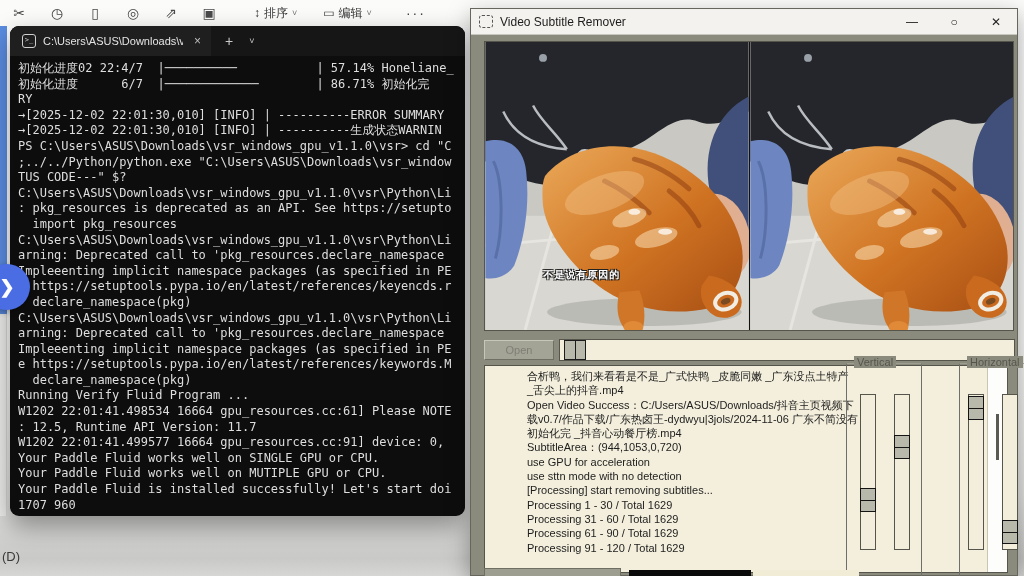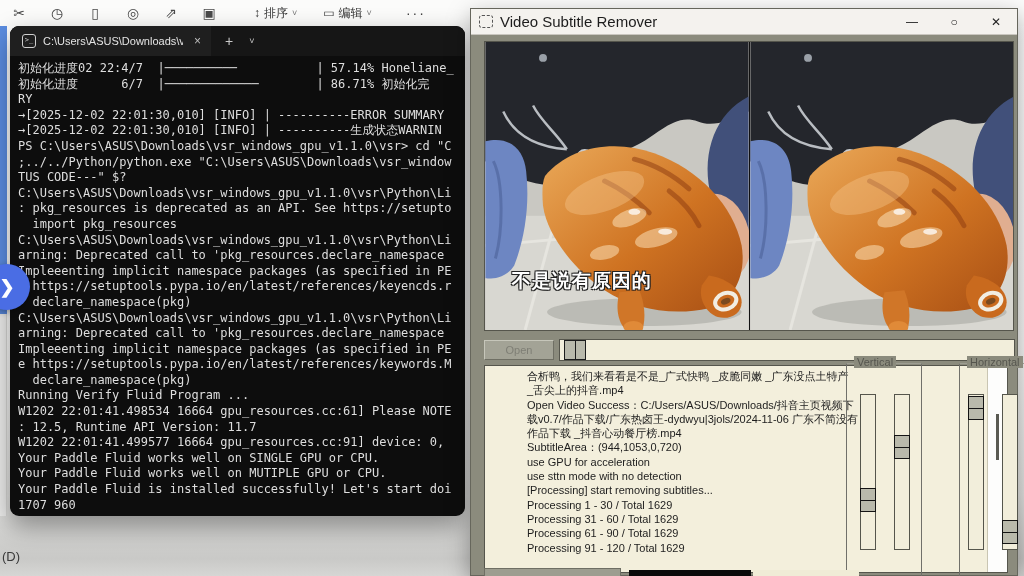--- a/index.html
+++ b/index.html
@@ -40,31 +40,31 @@
   .term-dd { color:#c9c9c9; font-size:9px; margin-left:16px; cursor:pointer; }
   .term-body { padding:5px 8px 0 8px; font-family:"DejaVu Sans Mono",monospace; font-size:12px;
     line-height:15.6px; color:#dedede; white-space:pre; overflow:hidden; height:458px; }
 
   
   .vsr { position:absolute; left:470px; top:8px; width:548px; height:568px; background:#8b8b7d;
     border:1px solid #66665c; box-shadow:0 8px 22px rgba(0,0,0,.35); z-index:20; }
   .vsr-titlebar { height:26px; background:#f4f2ee; border-bottom:1px solid #c9c6bf;
     display:flex; align-items:center; padding-left:8px; }
   .vsr-appicon { width:14px; height:13px; border:1.3px dashed #555; border-radius:3px; margin-right:7px; }
-  .vsr-title { font-size:15px; color:#1c1c1c; }
+  .vsr-title { font-size:12px; color:#1c1c1c; }
   .vsr-controls { margin-left:auto; display:flex; }
   .vsr-ctl { width:42px; height:26px; display:flex; align-items:center; justify-content:center;
     font-size:12px; color:#222; cursor:pointer; }
 
   .video-wrap { position:absolute; left:13px; top:32px; width:530px; height:290px; background:#111;
     display:flex; gap:1px; border:1px solid #55554c; }
   .frame { position:relative; width:264px; height:288px; overflow:hidden; background:#c9c8c2; }
   .frame svg { display:block; width:264px; height:288px; }
   .sub-overlay { position:absolute; left:0; right:70px; top:226px; text-align:center;
-    font-size:19px; font-weight:bold; color:#fff; letter-spacing:1px;
+    font-size:10px; font-weight:bold; color:#fff; letter-spacing:1px;
     text-shadow:-1px -1px 0 #222,1px -1px 0 #222,-1px 1px 0 #222,1px 1px 0 #222; }
 
   .open-btn { position:absolute; left:13px; top:331px; width:70px; height:20px; background:#a3a396;
     border:1px solid #6f6f64; border-top-color:#c6c6ba; border-left-color:#c6c6ba;
     font-size:11px; color:rgba(30,30,30,.28); text-align:center; line-height:18px; }
   .seek-track { position:absolute; left:88px; top:330px; width:456px; height:22px; background:#f2eedb;
     border:1px solid #55554c; }
   .seek-handle { position:absolute; top:0; width:22px; height:20px; background:#b9b9ab;
     border:1px solid #1c1c1c; display:flex; }
   .seek-handle::before { content:""; width:50%; border-right:1px solid #1c1c1c; }
@@ -211,21 +211,21 @@
   <div class="seek-track">
     <div class="seek-handle" style="left: 4px;"></div>
   </div>
 
   <div class="log-box">
     <div class="log-lines" id="log-lines">
         <div>合析鸭，我们来看看是不是_广式快鸭 _皮脆同嫩 _广东没点土特产</div>
         <div>_舌尖上的抖音.mp4</div>
         <div>Open Video Success：C:/Users/ASUS/Downloads/抖音主页视频下</div>
         <div>载v0.7/作品下载/广东热卤王-dydwyu|3jols/2024-11-06 广东不简没有</div>
-        <div>作品下载 _抖音心动餐厅榜.mp4</div>
+        <div>初始化完 _抖音心动餐厅榜.mp4</div>
         <div>SubtitleArea：(944,1053,0,720)</div>
         <div>use GPU for acceleration</div>
         <div>use sttn mode with no detection</div>
         <div>[Processing] start removing subtitles...</div>
         <div>Processing  1 - 30  / Total  1629</div>
         <div>Processing  31 - 60  / Total  1629</div>
         <div>Processing  61 - 90  / Total  1629</div>
         <div>Processing  91 - 120  / Total  1629</div>
       </div>
     <div class="log-scroll">

